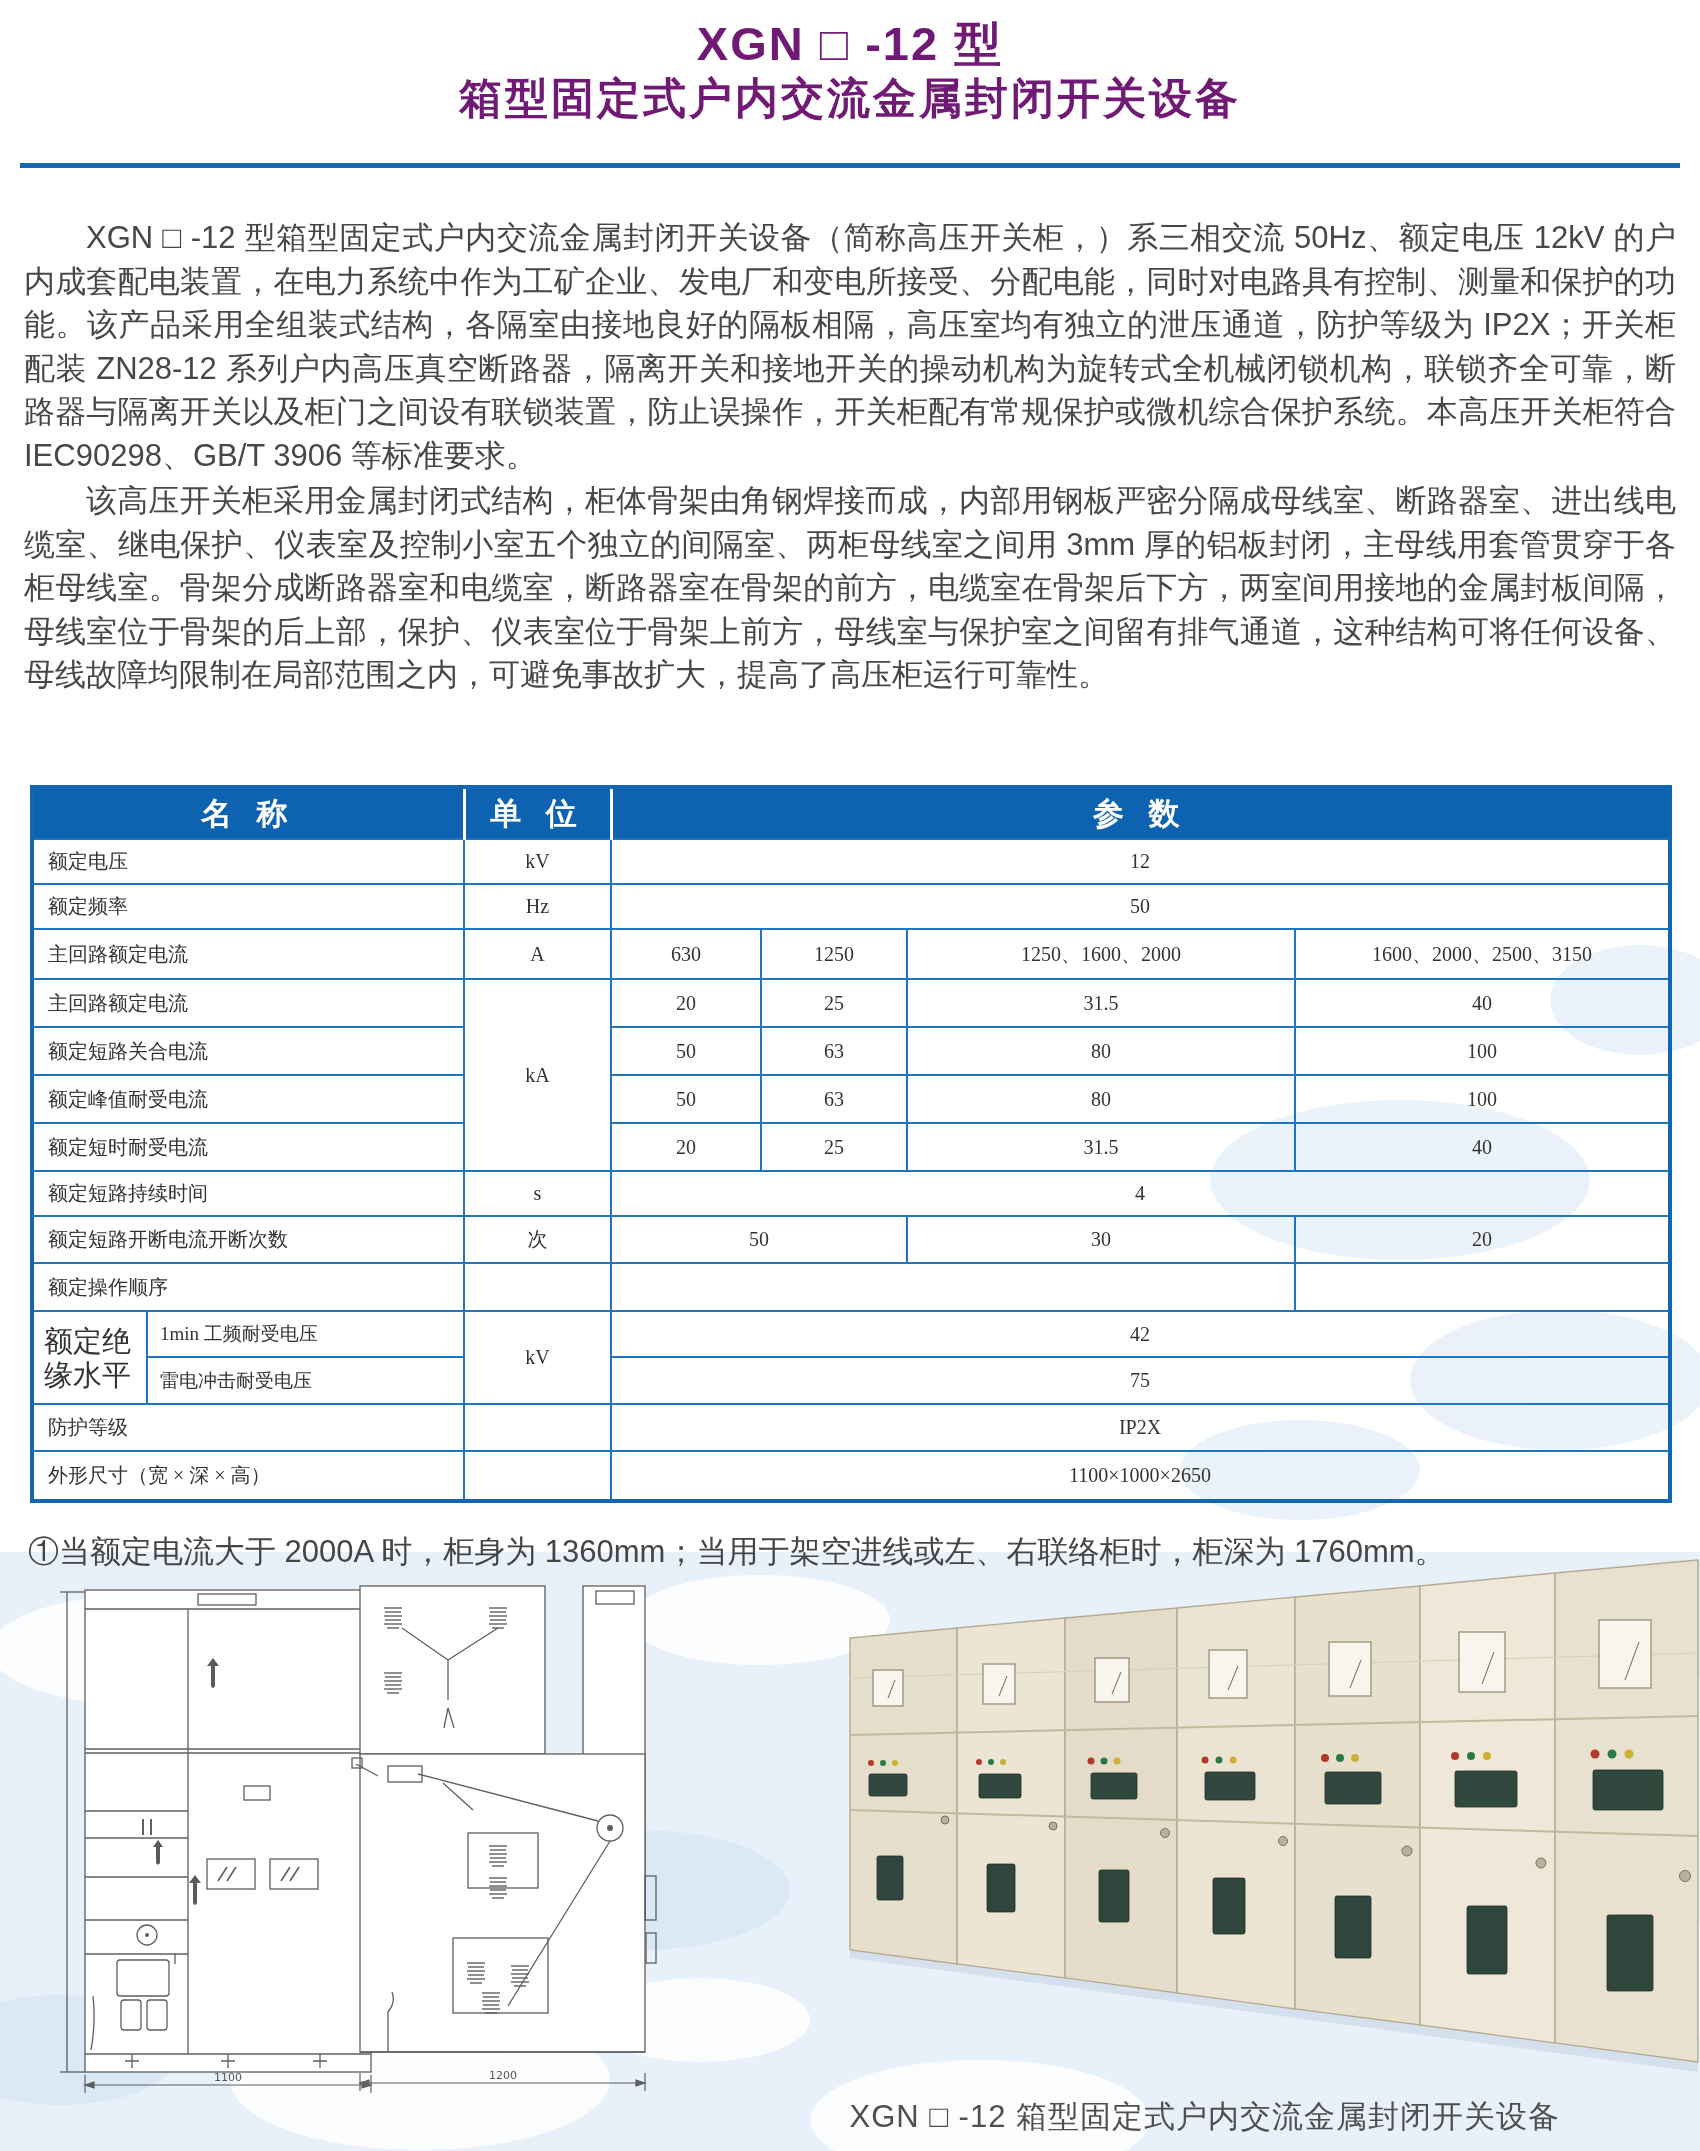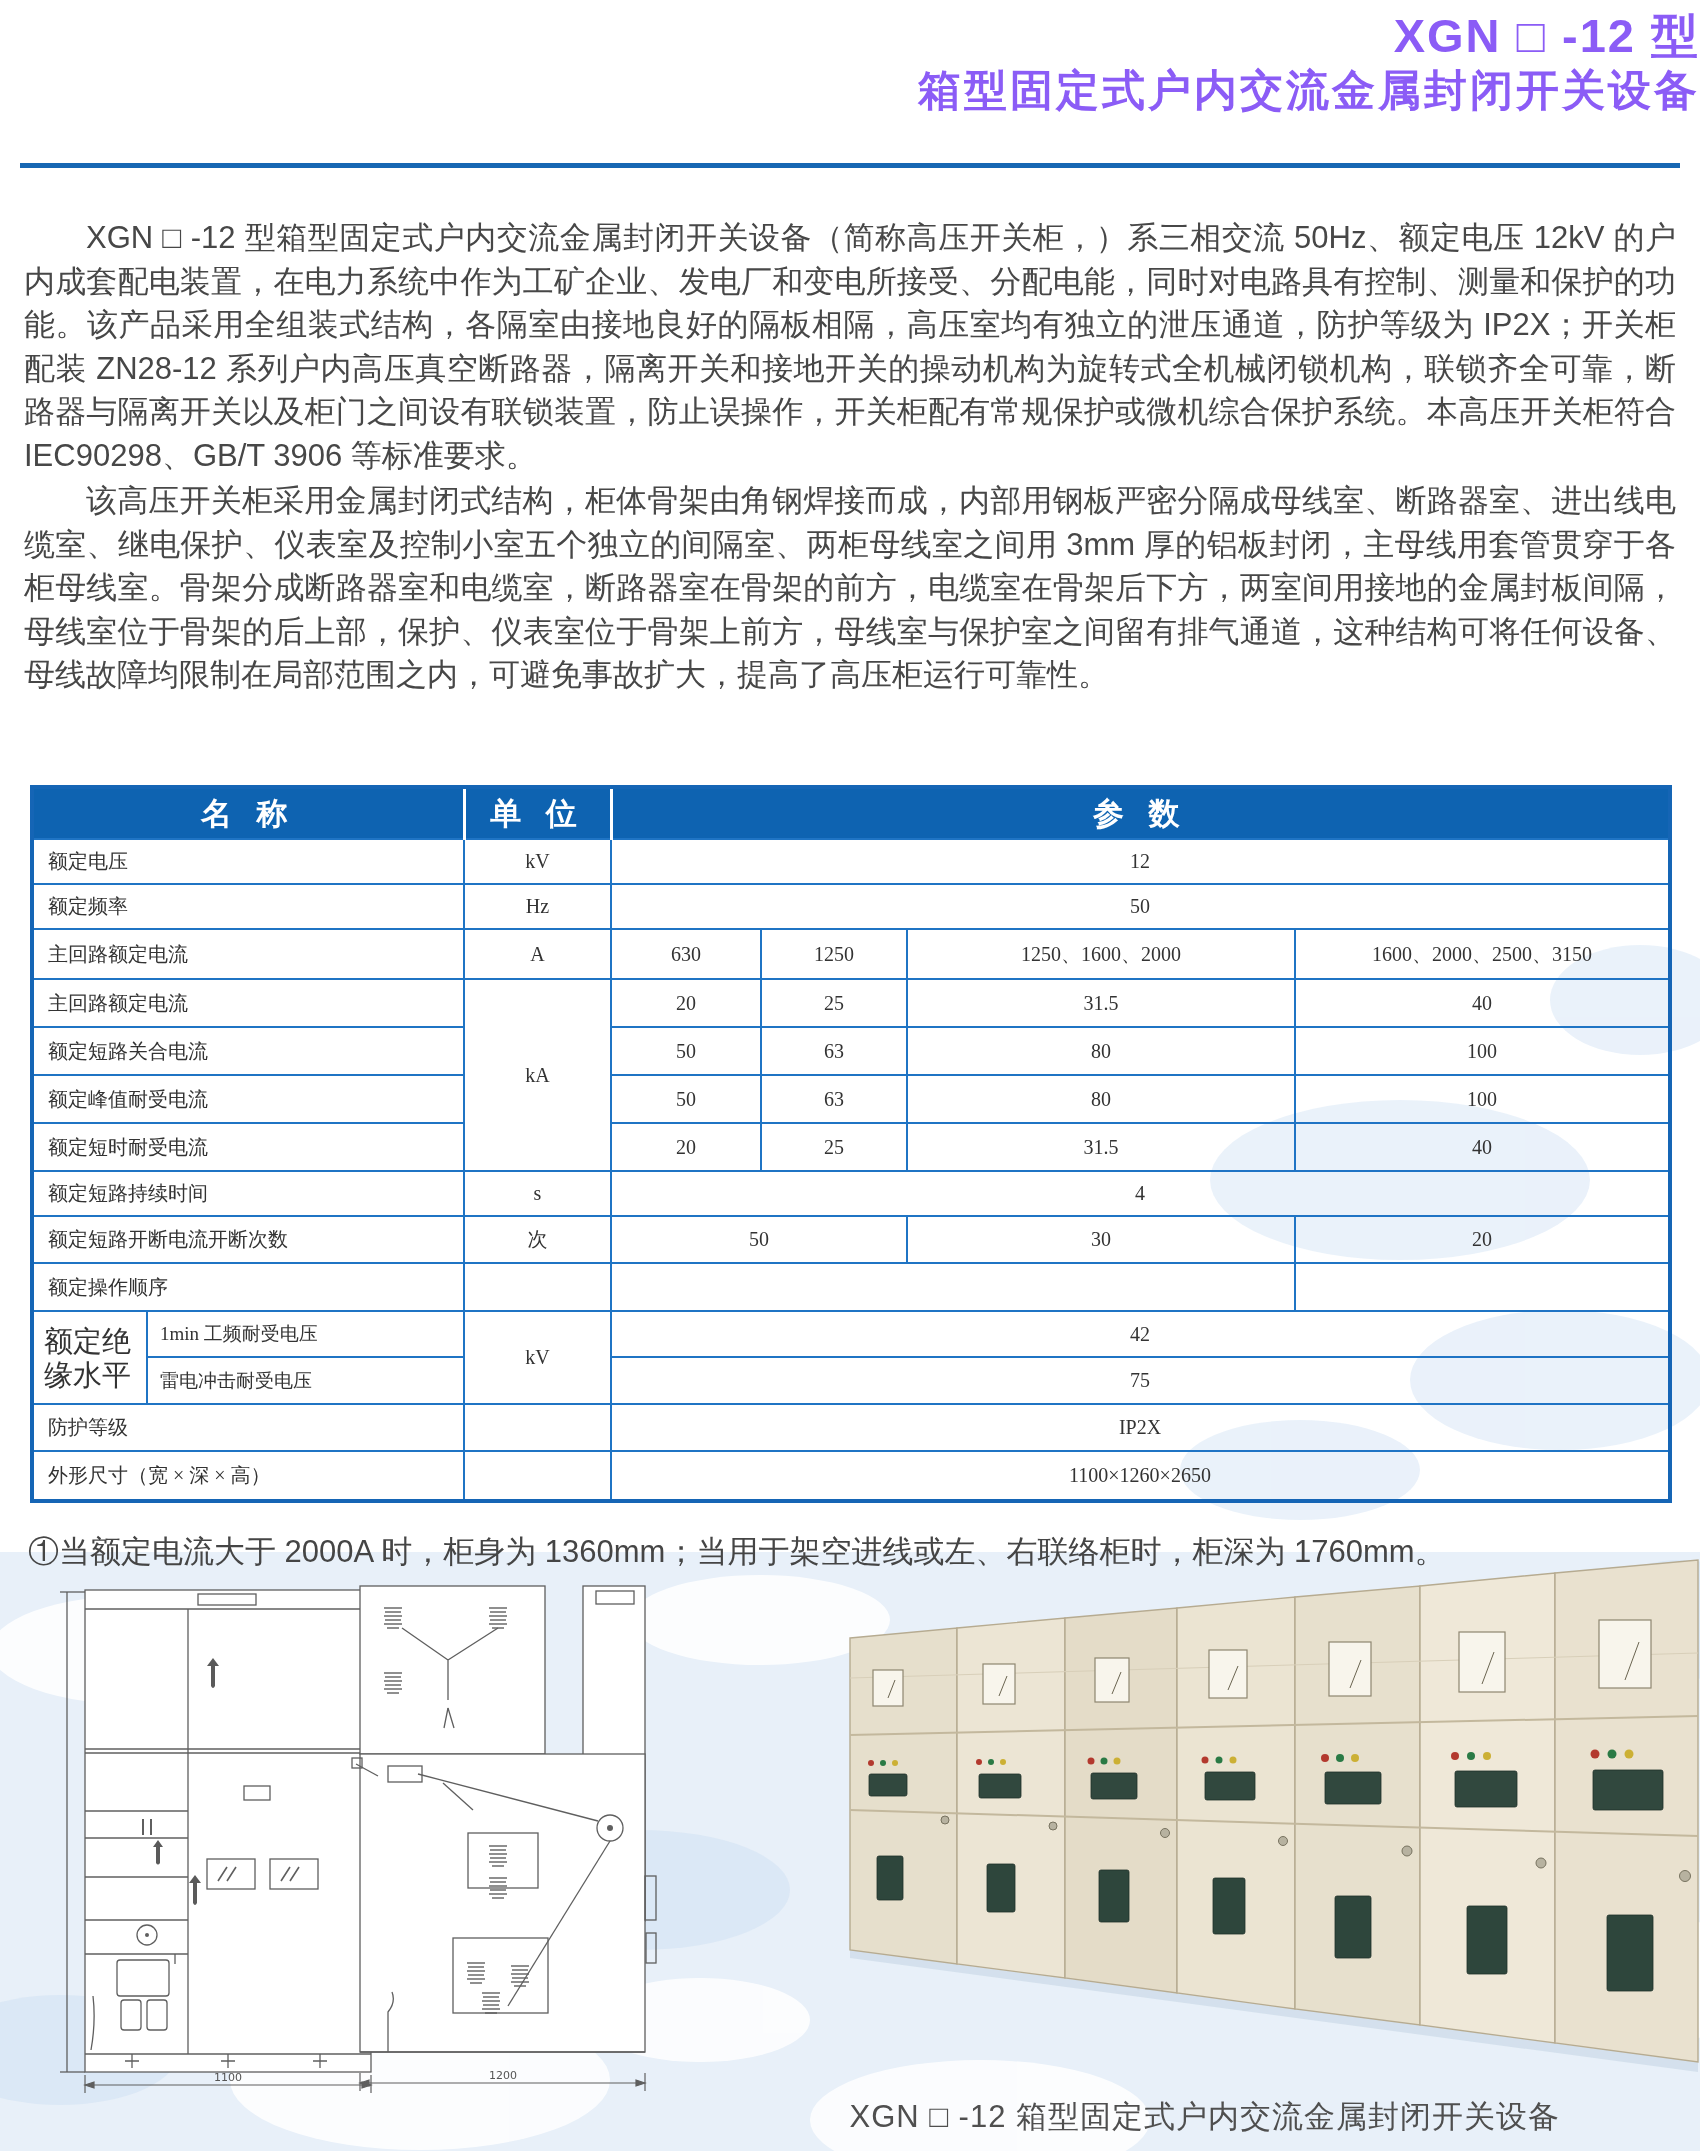--- a/index.html
+++ b/index.html
@@ -4,22 +4,22 @@
 <style>
   html,body { margin:0; padding:0; background:#ffffff; }
   .page {
     position:relative; width:1700px; height:2151px; background:#ffffff;
     font-family:"Liberation Sans", sans-serif; overflow:hidden;
   }
   
   .wm { position:absolute; left:0; top:0; }
 
   
-  .title-block { position:absolute; top:8px; left:0; width:100%; text-align:right;
-    color:#8b5cf6; font-weight:bold; }
+  .title-block { position:absolute; top:16px; left:0; width:100%; text-align:center;
+    color:#701a75; font-weight:bold; }
   .title-l1 { font-size:47px; line-height:56px; letter-spacing:2px; }
   .title-l2 { font-size:43px; line-height:52px; letter-spacing:3px; }
   .title-rule { position:absolute; top:163px; left:20px; width:1660px; height:5px; background:#1767b3; }
 
   
   .body-text { position:absolute; top:216px; left:24px; width:1652px;
     font-size:31px; line-height:43.5px; color:#474747; text-align:justify; }
   .body-text p { margin:0 0 2px 0; text-indent:2em; }
 
   
@@ -181,21 +181,21 @@
         <td colspan="4">75</td>
       </tr>
       <tr style="height:47px">
         <td class="name" colspan="2">防护等级</td>
         <td></td>
         <td colspan="4">IP2X</td>
       </tr>
       <tr style="height:50px">
         <td class="name" colspan="2">外形尺寸（宽 × 深 × 高）</td>
         <td></td>
-        <td colspan="4">1100×1260×2650</td>
+        <td colspan="4">1100×1000×2650</td>
       </tr>
     </tbody>
   </table>
 
   <div class="footnote">①当额定电流大于 2000A 时，柜身为 1360mm；当用于架空进线或左、右联络柜时，柜深为 1760mm。</div>
 
   <svg class="fig-front" width="330" height="515" viewBox="0 0 330 515">
     <g stroke="#5f5f5f" fill="none" stroke-width="1.3">
       <line x1="12" y1="10" x2="12" y2="490"></line>
       <line x1="5" y1="10" x2="30" y2="10"></line>

